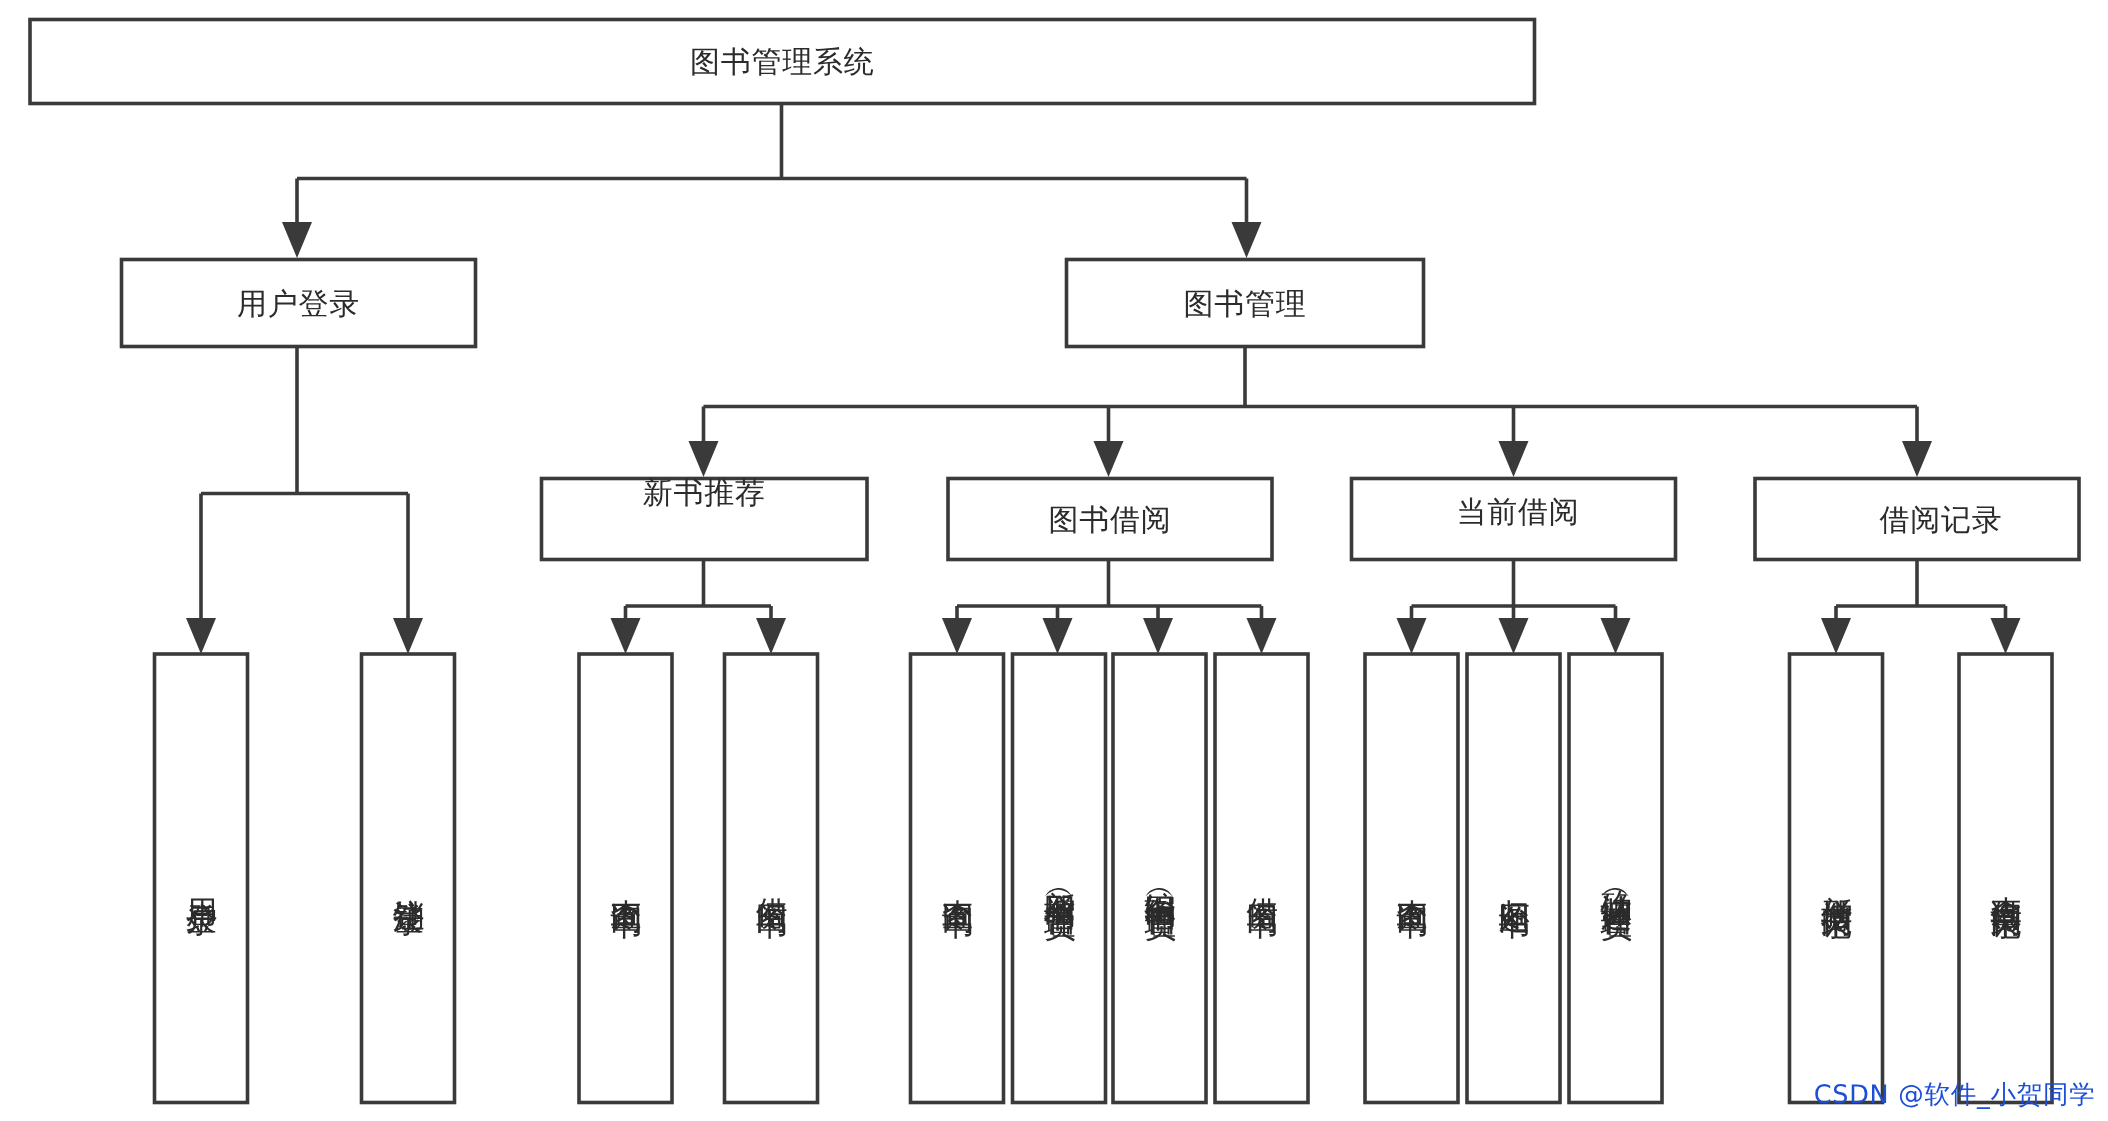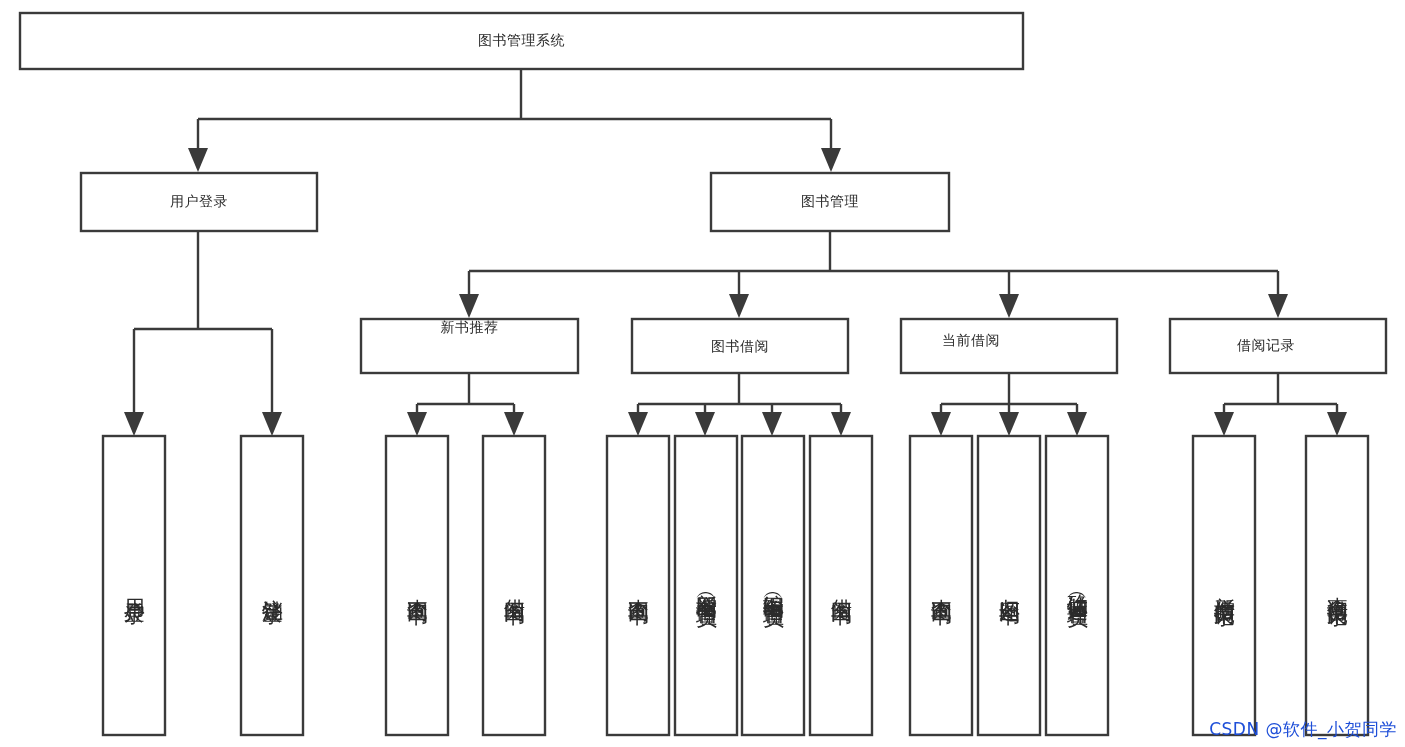--- a/index.html
+++ b/index.html
@@ -38,21 +38,21 @@
   .arrow-head {
     fill: #3a3a3a;
     stroke: none;
   }
   .node-label-h {
     position: absolute;
     display: flex;
     align-items: center;
     justify-content: center;
     color: #2b2b2b;
-    font-size: 14px;
+    font-size: 20px;
     letter-spacing: 0.5px;
     white-space: nowrap;
     pointer-events: none;
   }
   .node-label-v {
     position: absolute;
     display: flex;
     align-items: center;
     justify-content: center;
     color: #2b2b2b;
@@ -142,22 +142,22 @@
     <rect class="node-box" x="1306" y="436" width="62" height="299"></rect>
   </svg>
 
   <div class="node-label-h" style="left:20px; top:13px; width:1003px; height:56px;">图书管理系统</div>
 
   <div class="node-label-h" style="left:81px; top:173px; width:236px; height:58px;">用户登录</div>
   <div class="node-label-h" style="left:711px; top:173px; width:238px; height:58px;">图书管理</div>
 
   <div class="node-label-h" style="left:361px; top:301px; width:217px; height:54px;">新书推荐</div>
   <div class="node-label-h" style="left:632px; top:319px; width:216px; height:55px;">图书借阅</div>
-  <div class="node-label-h" style="left:863px; top:319px; width:216px; height:44px;">当前借阅</div>
-  <div class="node-label-h" style="left:1170px; top:319px; width:192px; height:54px;">借阅记录</div>
+  <div class="node-label-h" style="left:904px; top:319px; width:216px; height:44px;">当前借阅</div>
+  <div class="node-label-h" style="left:1170px; top:319px; width:192px; height:54px;padding-left:28px;">借阅记录</div>
 
   <div class="node-label-v" style="left:103px; top:436px; width:62px; height:299px;">用户登录</div>
   <div class="node-label-v" style="left:241px; top:436px; width:62px; height:299px;">注销登录</div>
 
   <div class="node-label-v" style="left:386px; top:436px; width:62px; height:299px;">查询图书</div>
   <div class="node-label-v" style="left:483px; top:436px; width:62px; height:299px;">借阅图书</div>
 
   <div class="node-label-v" style="left:607px; top:436px; width:62px; height:299px;">查询图书</div>
   <div class="node-label-v" style="left:675px; top:436px; width:62px; height:299px;">新增图书（管理员）</div>
   <div class="node-label-v" style="left:742px; top:436px; width:62px; height:299px;">编辑图书（管理员）</div>

